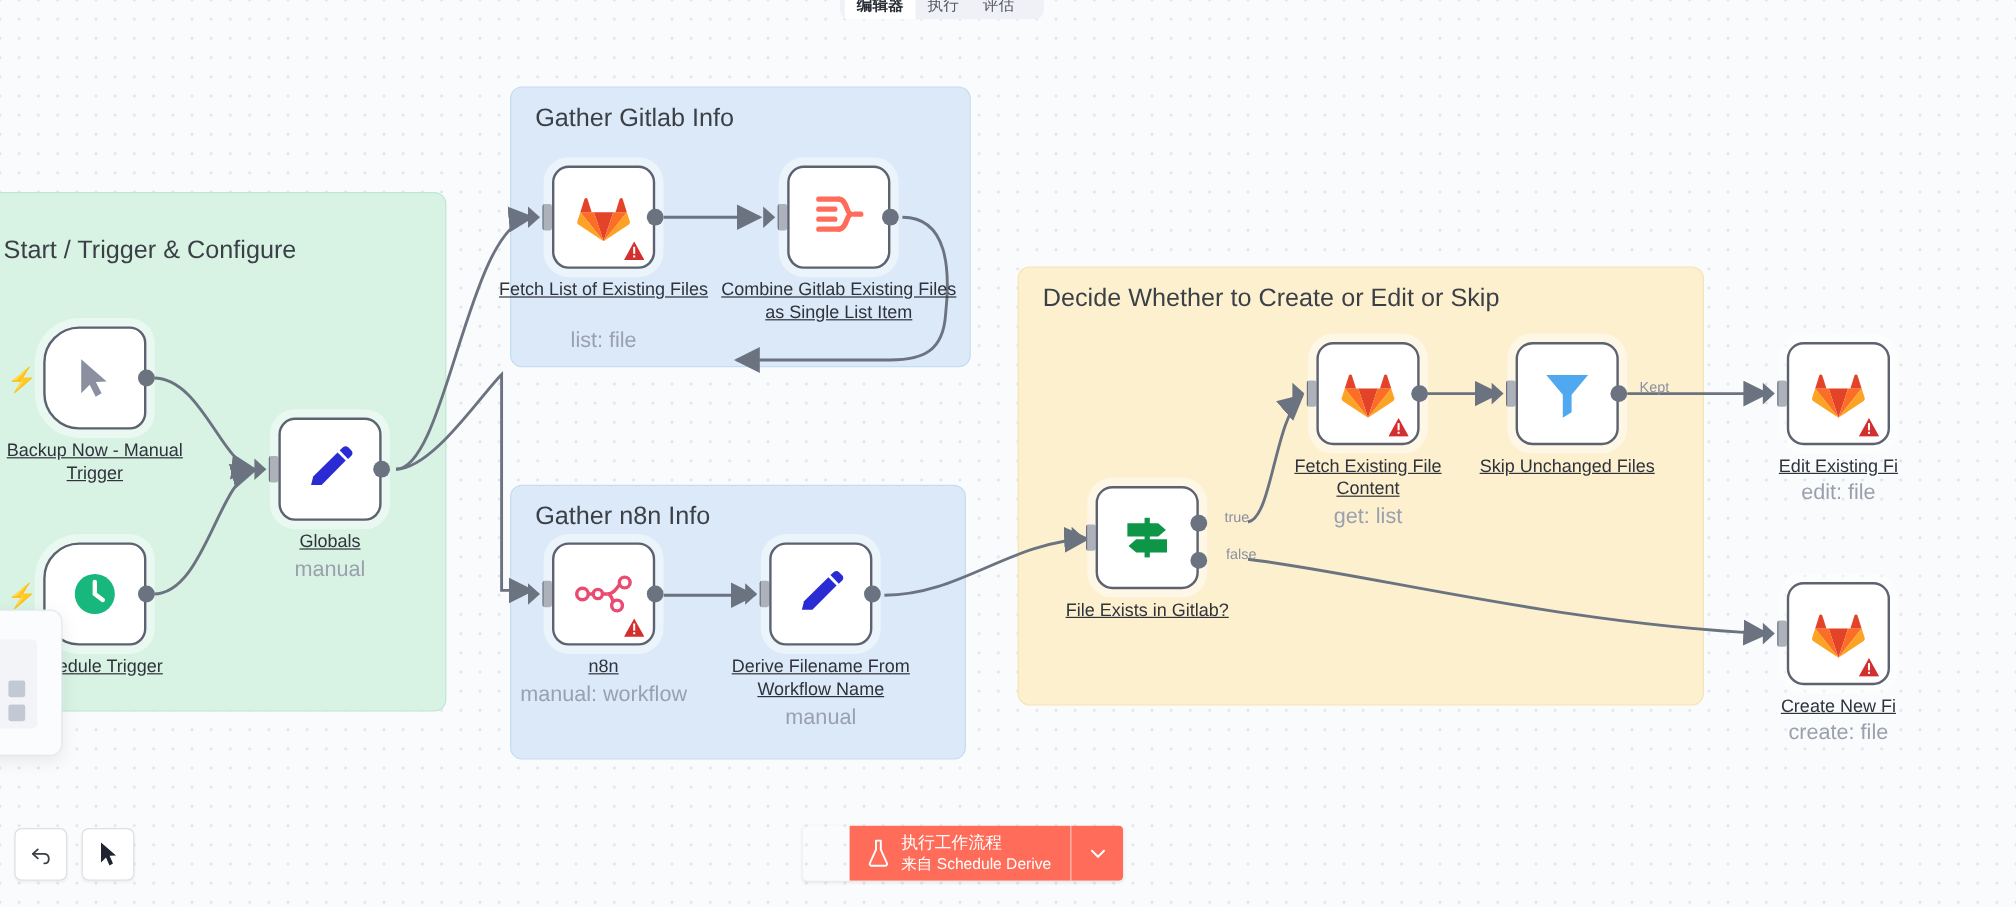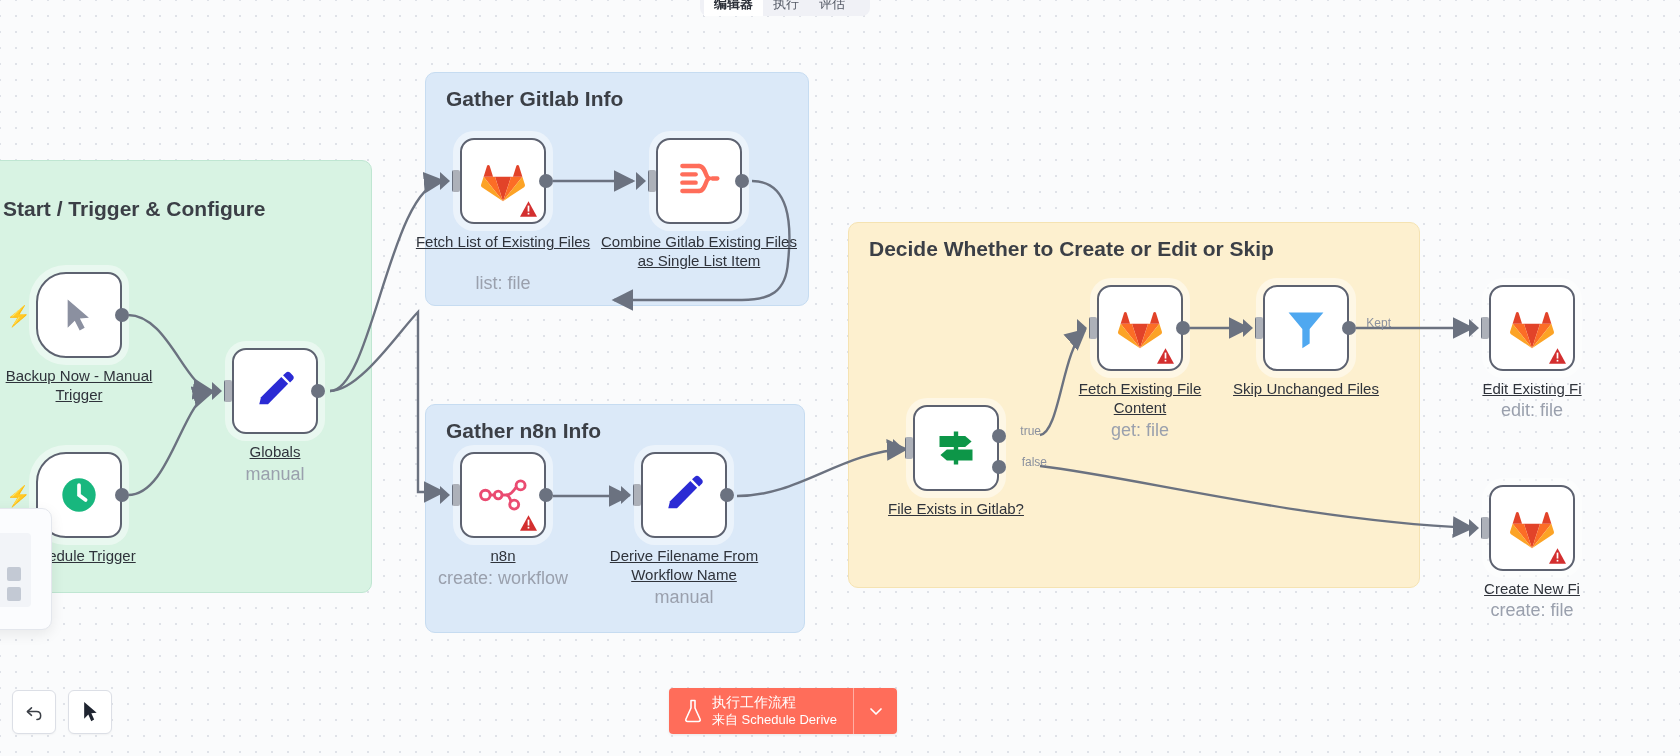--- a/index.html
+++ b/index.html
@@ -39,21 +39,21 @@
   .tabbar .tab.active { background: #ffffff; color: #2b2f38; font-weight: 600; }
 
   
   .group {
     position: absolute;
     border-radius: 10px;
     border: 1.5px solid rgba(0,0,0,0.06);
   }
   .group .group-title {
     position: absolute; top: 14px; left: 20px;
-    font-size: 21px; font-weight: 700; color: #3b3f46;
+    font-size: 21px; font-weight: 400; color: #3b3f46;
     white-space: nowrap;
   }
   .group.green  { background: #d8f3e3; border-color: #bfe6d2; }
   .group.blue   { background: #dbe9f8; border-color: #c6dcf1; }
   .group.yellow { background: #fdf0cf; border-color: #f5e3b2; }
 
   
   .node {
     position: absolute;
     width: 86px; height: 86px;
@@ -147,20 +147,21 @@
   .exec-wrap {
     position: absolute; left: 669px; bottom: 22px;
     display: flex; height: 46px; z-index: 40;
     box-shadow: 0 1px 3px rgba(0,0,0,0.08);
     border-radius: 4px; overflow: hidden;
   }
   .exec-btn {
     background: #ff6d5a; color: #fff;
     display: flex; align-items: center; gap: 9px;
     padding: 0 16px 0 14px;
+    margin-left: 39px;
   }
   .exec-btn .txt1 { font-size: 14px; line-height: 17px; }
   .exec-btn .txt2 { font-size: 13px; line-height: 17px; }
   .exec-caret {
     background: #ff6d5a; color: #fff;
     width: 44px; display: flex; align-items: center; justify-content: center;
     border-left: 1px solid rgba(255,255,255,0.45);
     font-size: 13px;
   }
 </style>
@@ -326,21 +327,21 @@
         </g>
       </svg>
       <svg class="warn" viewBox="0 0 20 18">
         <path d="M10,0 L20,18 L0,18 Z" fill="#d32f2f"></path>
         <rect x="9" y="5" width="2" height="7" fill="#fff"></rect>
         <rect x="9" y="13.5" width="2" height="2" fill="#fff"></rect>
       </svg>
     </div>
     <div class="out-dot"></div>
     <div class="label">n8n</div>
-    <div class="sublabel" style="top:116px;">create: workflow</div>
+    <div class="sublabel" style="top:116px;">manual: workflow</div>
   </div>
 
   <div class="node" style="left:641px; top:452px;">
     <div class="in-arrow"></div>
     <div class="in-port"></div>
     <div class="box">
       <svg width="42" height="42" viewBox="0 0 24 24">
         <path d="M3,19.5 L4,15.5 L15.6,4 L19.5,7.9 L8,19.5 Z" fill="#2b2bd4"></path>
         <path d="M16.6,3 L18.2,1.5 C19,0.8 20,0.9 20.7,1.6 L22.2,3.1 C22.9,3.8 22.9,4.9 22.2,5.6 L20.6,7.1 Z" fill="#2b2bd4"></path>
       </svg>
@@ -381,21 +382,21 @@
         <path d="M22.1,8.8 L20.3,3.1 C20.1,2.5 19.2,2.5 19,3.1 L17.2,8.8 Z" fill="#e24329"></path>
       </svg>
       <svg class="warn" viewBox="0 0 20 18">
         <path d="M10,0 L20,18 L0,18 Z" fill="#d32f2f"></path>
         <rect x="9" y="5" width="2" height="7" fill="#fff"></rect>
         <rect x="9" y="13.5" width="2" height="2" fill="#fff"></rect>
       </svg>
     </div>
     <div class="out-dot"></div>
     <div class="label" style="width:170px;">Fetch Existing File Content</div>
-    <div class="sublabel" style="top:135px;">get: file</div>
+    <div class="sublabel" style="top:135px;">get: list</div>
   </div>
 
   <div class="node" style="left:1263px; top:285px;">
     <div class="in-arrow"></div>
     <div class="in-port"></div>
     <div class="box">
       <svg width="44" height="44" viewBox="0 0 24 24">
         <path d="M2.5,3.5 L21.5,3.5 L14,12.5 L14,20.5 L10,23 L10,12.5 Z" fill="#4fa8f0"></path>
       </svg>
     </div>

